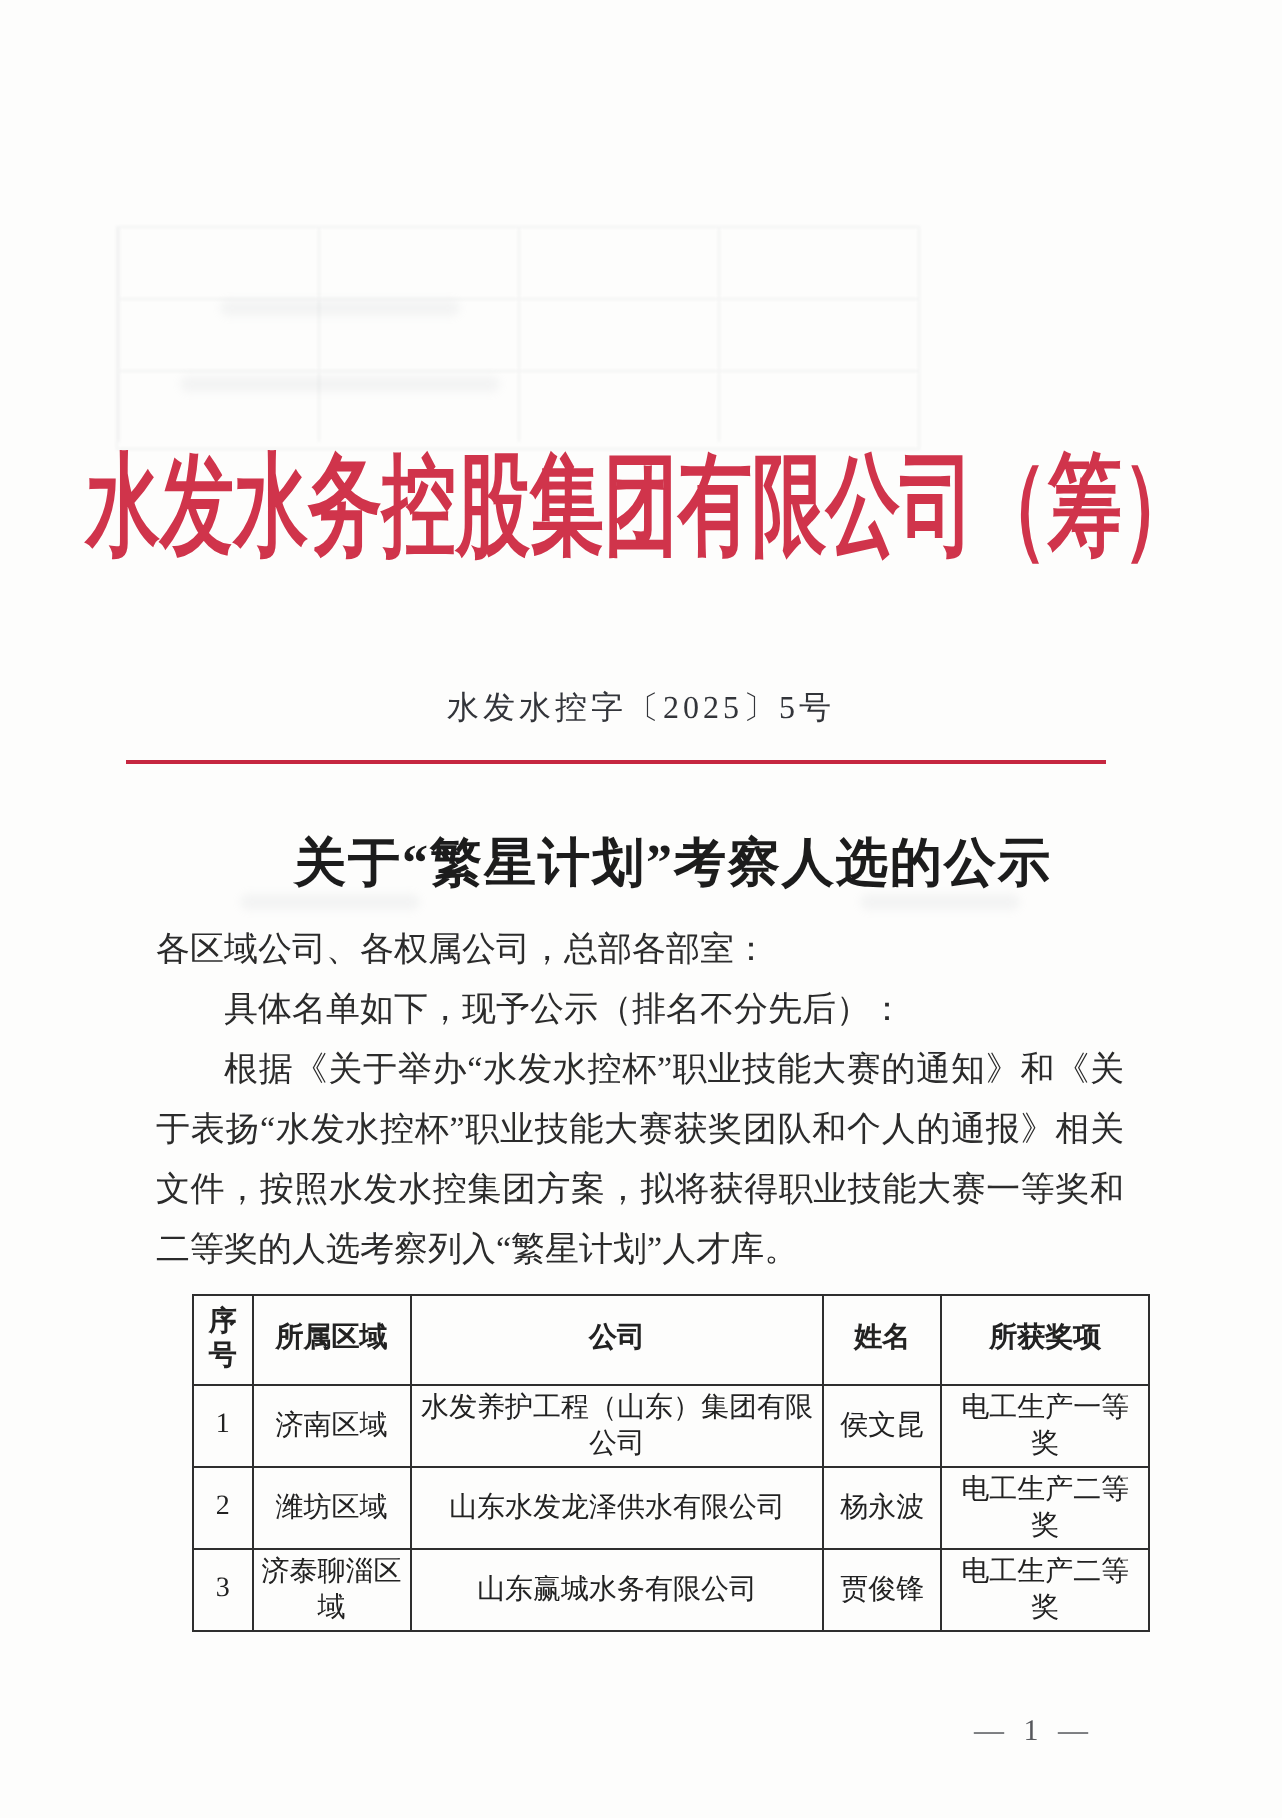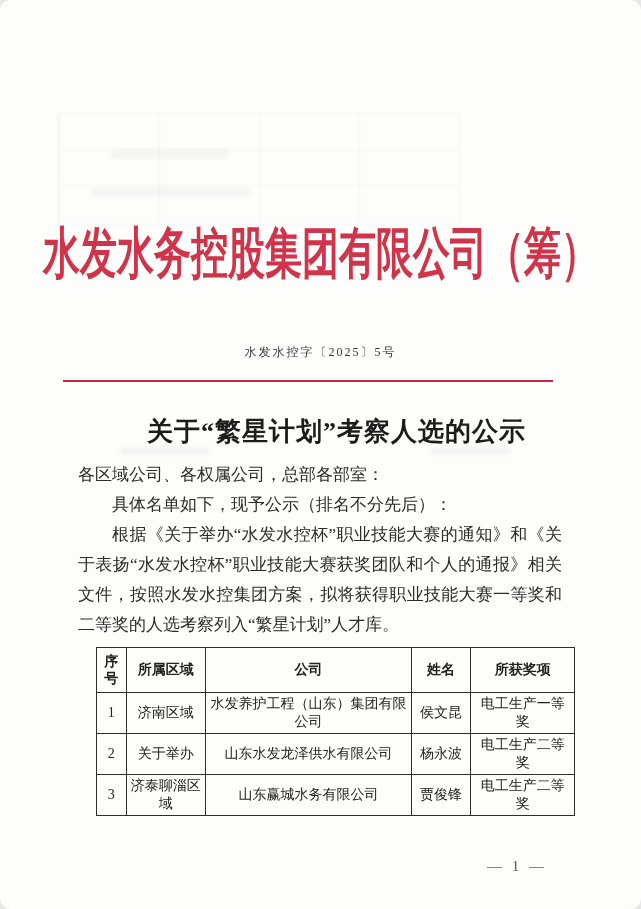--- a/index.html
+++ b/index.html
@@ -6,21 +6,20 @@
   html, body { margin: 0; padding: 0; background: #e8e8e8; }
   .page {
     position: relative;
     width: 641px;
     height: 909px;
     margin: 0 auto;
     background: #fdfdfc;
     overflow: hidden;
     font-family: "Liberation Serif", "DejaVu Serif", serif;
     color: #262626;
-    border-radius: 11px;
   }
 
   
   .ghost {
     position: absolute;
     opacity: 0.10;
     filter: blur(0.8px);
     transform: scaleX(-1);
     pointer-events: none;
   }
@@ -50,21 +49,21 @@
     transform: scaleY(1.5);
     transform-origin: center top;
     white-space: nowrap;
     margin: 0;
   }
 
   .doc-number {
     position: absolute;
     top: 344px; left: 0; width: 100%;
     text-align: center;
-    font-size: 12px;
+    font-size: 16px;
     letter-spacing: 2px;
     color: #33353a;
   }
 
   .red-rule {
     position: absolute;
     top: 380px; left: 63px; width: 490px; height: 2px;
     background: #c62740;
   }
 
@@ -187,21 +186,21 @@
     <tbody>
         <tr>
           <td>1</td>
           <td>济南区域</td>
           <td>水发养护工程（山东）集团有限公司</td>
           <td>侯文昆</td>
           <td>电工生产一等奖</td>
         </tr>
         <tr>
           <td>2</td>
-          <td>关于举办</td>
+          <td>潍坊区域</td>
           <td>山东水发龙泽供水有限公司</td>
           <td>杨永波</td>
           <td>电工生产二等奖</td>
         </tr>
         <tr>
           <td>3</td>
           <td>济泰聊淄区域</td>
           <td>山东赢城水务有限公司</td>
           <td>贾俊锋</td>
           <td>电工生产二等奖</td>

